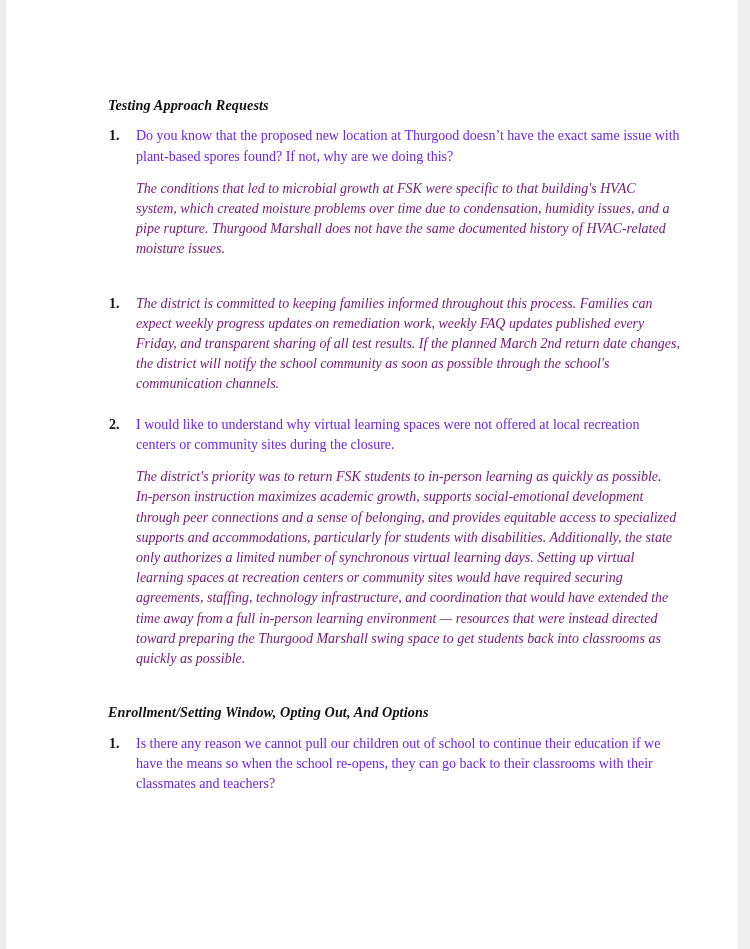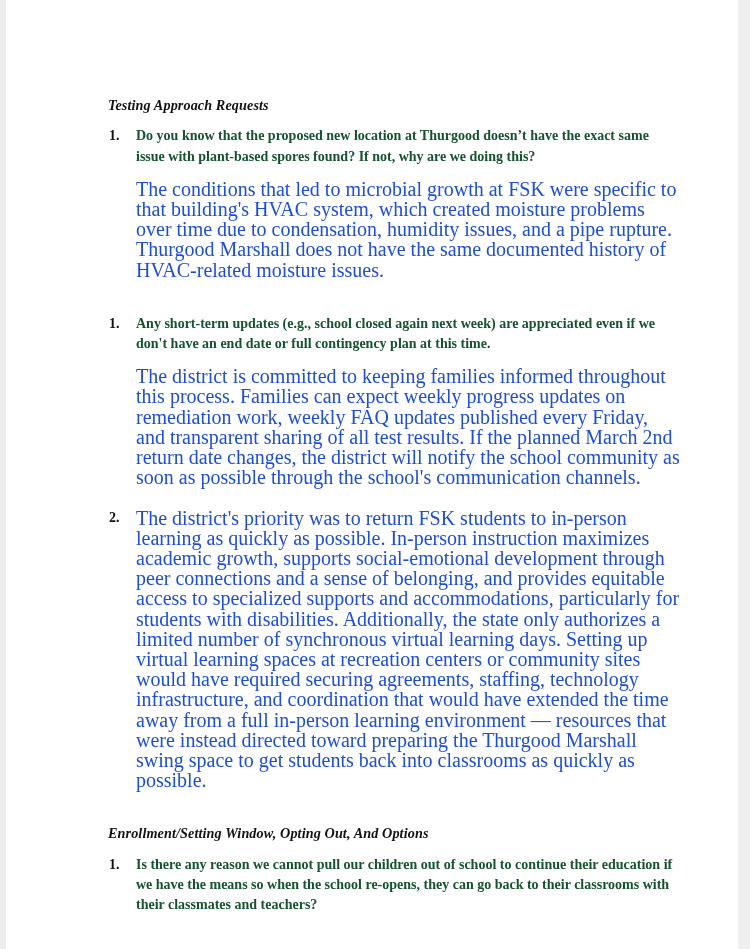--- a/index.html
+++ b/index.html
@@ -83,31 +83,32 @@
   .qa-marker {
     position: absolute;
     left: 1px;
     top: 0;
     font-weight: bold;
     font-size: 14px;
     color: #111111;
     line-height: 20.2px;
   }
   .qa-question {
-    font-weight: bold;
+    font-weight: normal;
     font-size: 14px;
-    color: #14532d;
+    color: #6d28d9;
     line-height: 20.2px;
     margin: 0;
   }
   .qa-answer {
-    font-size: 20px;
-    color: #1d4ed8;
+    font-size: 14px;
+    color: #701a75;
     line-height: 20.2px;
     margin: 12px 0 0 0;
+    font-style: italic;
   }
 
   
   .qa-item + .qa-item {
     margin-top: 20px;
   }
 </style>
 </head>
 <body>
 
@@ -125,26 +126,26 @@
           <span class="qa-marker">1.</span>
           <p class="qa-question">Do you know that the proposed new location at Thurgood doesn’t have the exact same issue with plant-based spores found? If not, why are we doing this?</p>
           <p class="qa-answer">The conditions that led to microbial growth at FSK were specific to that building's HVAC system, which created moisture problems over time due to condensation, humidity issues, and a pipe rupture. Thurgood Marshall does not have the same documented history of HVAC-related moisture issues.</p>
         </div>
       </div>
 
       <div class="section">
 
         <div class="qa-item">
           <span class="qa-marker">1.</span>
-          <p class="qa-question">Any short-term updates (e.g., school closed again next week) are appreciated even if we don't have an end date or full contingency plan at this time.</p>
           <p class="qa-answer">The district is committed to keeping families informed throughout this process. Families can expect weekly progress updates on remediation work, weekly FAQ updates published every Friday, and transparent sharing of all test results. If the planned March 2nd return date changes, the district will notify the school community as soon as possible through the school's communication channels.</p>
         </div>
 
         <div class="qa-item">
           <span class="qa-marker">2.</span>
+          <p class="qa-question">I would like to understand why virtual learning spaces were not offered at local recreation centers or community sites during the closure.</p>
           <p class="qa-answer">The district's priority was to return FSK students to in-person learning as quickly as possible. In-person instruction maximizes academic growth, supports social-emotional development through peer connections and a sense of belonging, and provides equitable access to specialized supports and accommodations, particularly for students with disabilities. Additionally, the state only authorizes a limited number of synchronous virtual learning days. Setting up virtual learning spaces at recreation centers or community sites would have required securing agreements, staffing, technology infrastructure, and coordination that would have extended the time away from a full in-person learning environment — resources that were instead directed toward preparing the Thurgood Marshall swing space to get students back into classrooms as quickly as possible.</p>
         </div>
       </div>
 
       <div class="section">
         <h2 class="section-heading">Enrollment/Setting Window, Opting Out, And Options</h2>
 
         <div class="qa-item">
           <span class="qa-marker">1.</span>
           <p class="qa-question">Is there any reason we cannot pull our children out of school to continue their education if we have the means so when the school re-opens, they can go back to their classrooms with their classmates and teachers?</p>

